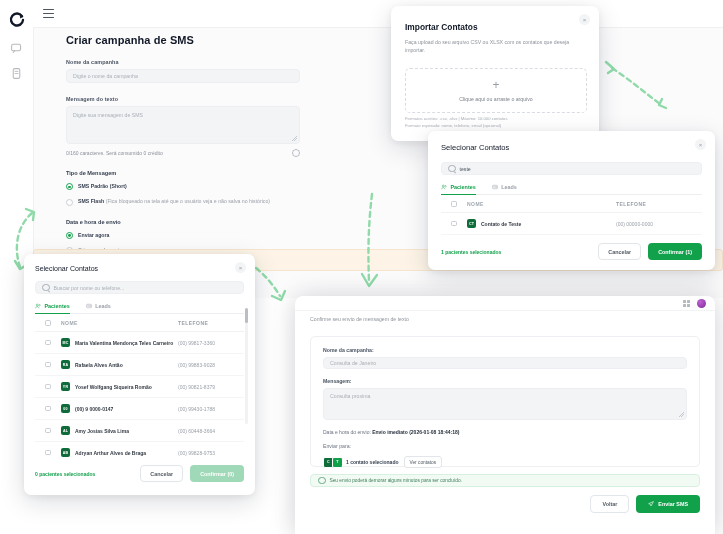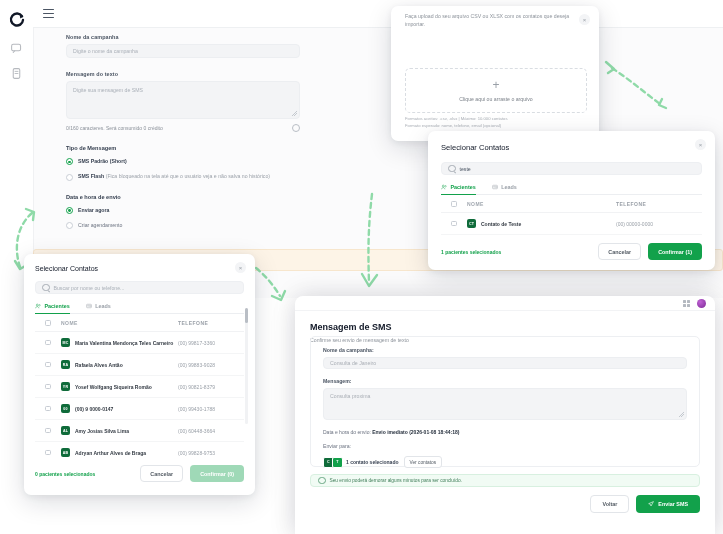--- a/index.html
+++ b/index.html
@@ -168,20 +168,21 @@
   <div class="app-topbar">
     <div class="hamburger">
         <i></i>
         <i></i>
         <i></i>
       </div>
   </div>
   <div class="app-canvas"></div>
 
   <div class="campaign">
+    <h1>Criar campanha de SMS</h1>
 
     <div class="fld-label">Nome da campanha</div>
     <div class="fld-box fld-input">Digite o nome da campanha</div>
 
     <div class="fld-label" style="margin-top:13px;">Mensagem do texto</div>
     <div class="fld-box fld-area">
       <span>Digite sua mensagem de SMS</span>
       <span class="resize-grip"></span>
     </div>
 
@@ -233,20 +234,21 @@
     <path d="M20 34 L29 38 L33 29" stroke="#8fdaa8" stroke-width="2.4" fill="none" stroke-linecap="round" stroke-linejoin="round"></path>
   </svg>
 
   <svg class="arrow" style="left:355px;top:190px;" width="30" height="110" viewBox="0 0 30 110">
     <path d="M17 4 C13 38, 13 62, 14 92" stroke="#8fdaa8" stroke-width="2.4" fill="none" stroke-dasharray="5,4" stroke-linecap="round"></path>
     <path d="M7 84 L14 96 L22 85" stroke="#8fdaa8" stroke-width="2.4" fill="none" stroke-linecap="round" stroke-linejoin="round"></path>
   </svg>
 
   <div class="card" id="import-modal">
     <div class="card-x">×</div>
+    <div class="ttl">Importar Contatos</div>
     <div class="desc">Faça upload do seu arquivo CSV ou XLSX com os contatos que deseja importar.</div>
     <div class="dropzone">
       <div class="plus">+</div>
       <div class="dz-txt">Clique aqui ou arraste o arquivo</div>
     </div>
     <div class="fmt">
       <div>Formatos aceitos: .csv, .xlsx | Máximo: 10.000 contatos</div>
       <div>Formato esperado: nome, telefone, email (opcional)</div>
     </div>
   </div>
@@ -415,21 +417,20 @@
   <div class="card" id="confirm-panel">
     <div class="cp-topbar">
       <span class="grid-ic">
           <i></i>
           <i></i>
           <i></i>
           <i></i>
         </span>
       <span class="avatar"></span>
     </div>
-    <div class="cp-title">Mensagem de SMS</div>
     <div class="cp-sub">Confirme seu envio de mensagem de texto</div>
 
     <div class="cp-box">
       <div class="cp-lab">Nome da campanha:</div>
       <div class="cp-val one">Consulta de Janeiro</div>
 
       <div class="cp-lab" style="margin-top:9px;">Mensagem:</div>
       <div class="cp-val many">
         <span>Consulta proxima</span>
         <span class="resize-grip"></span>

